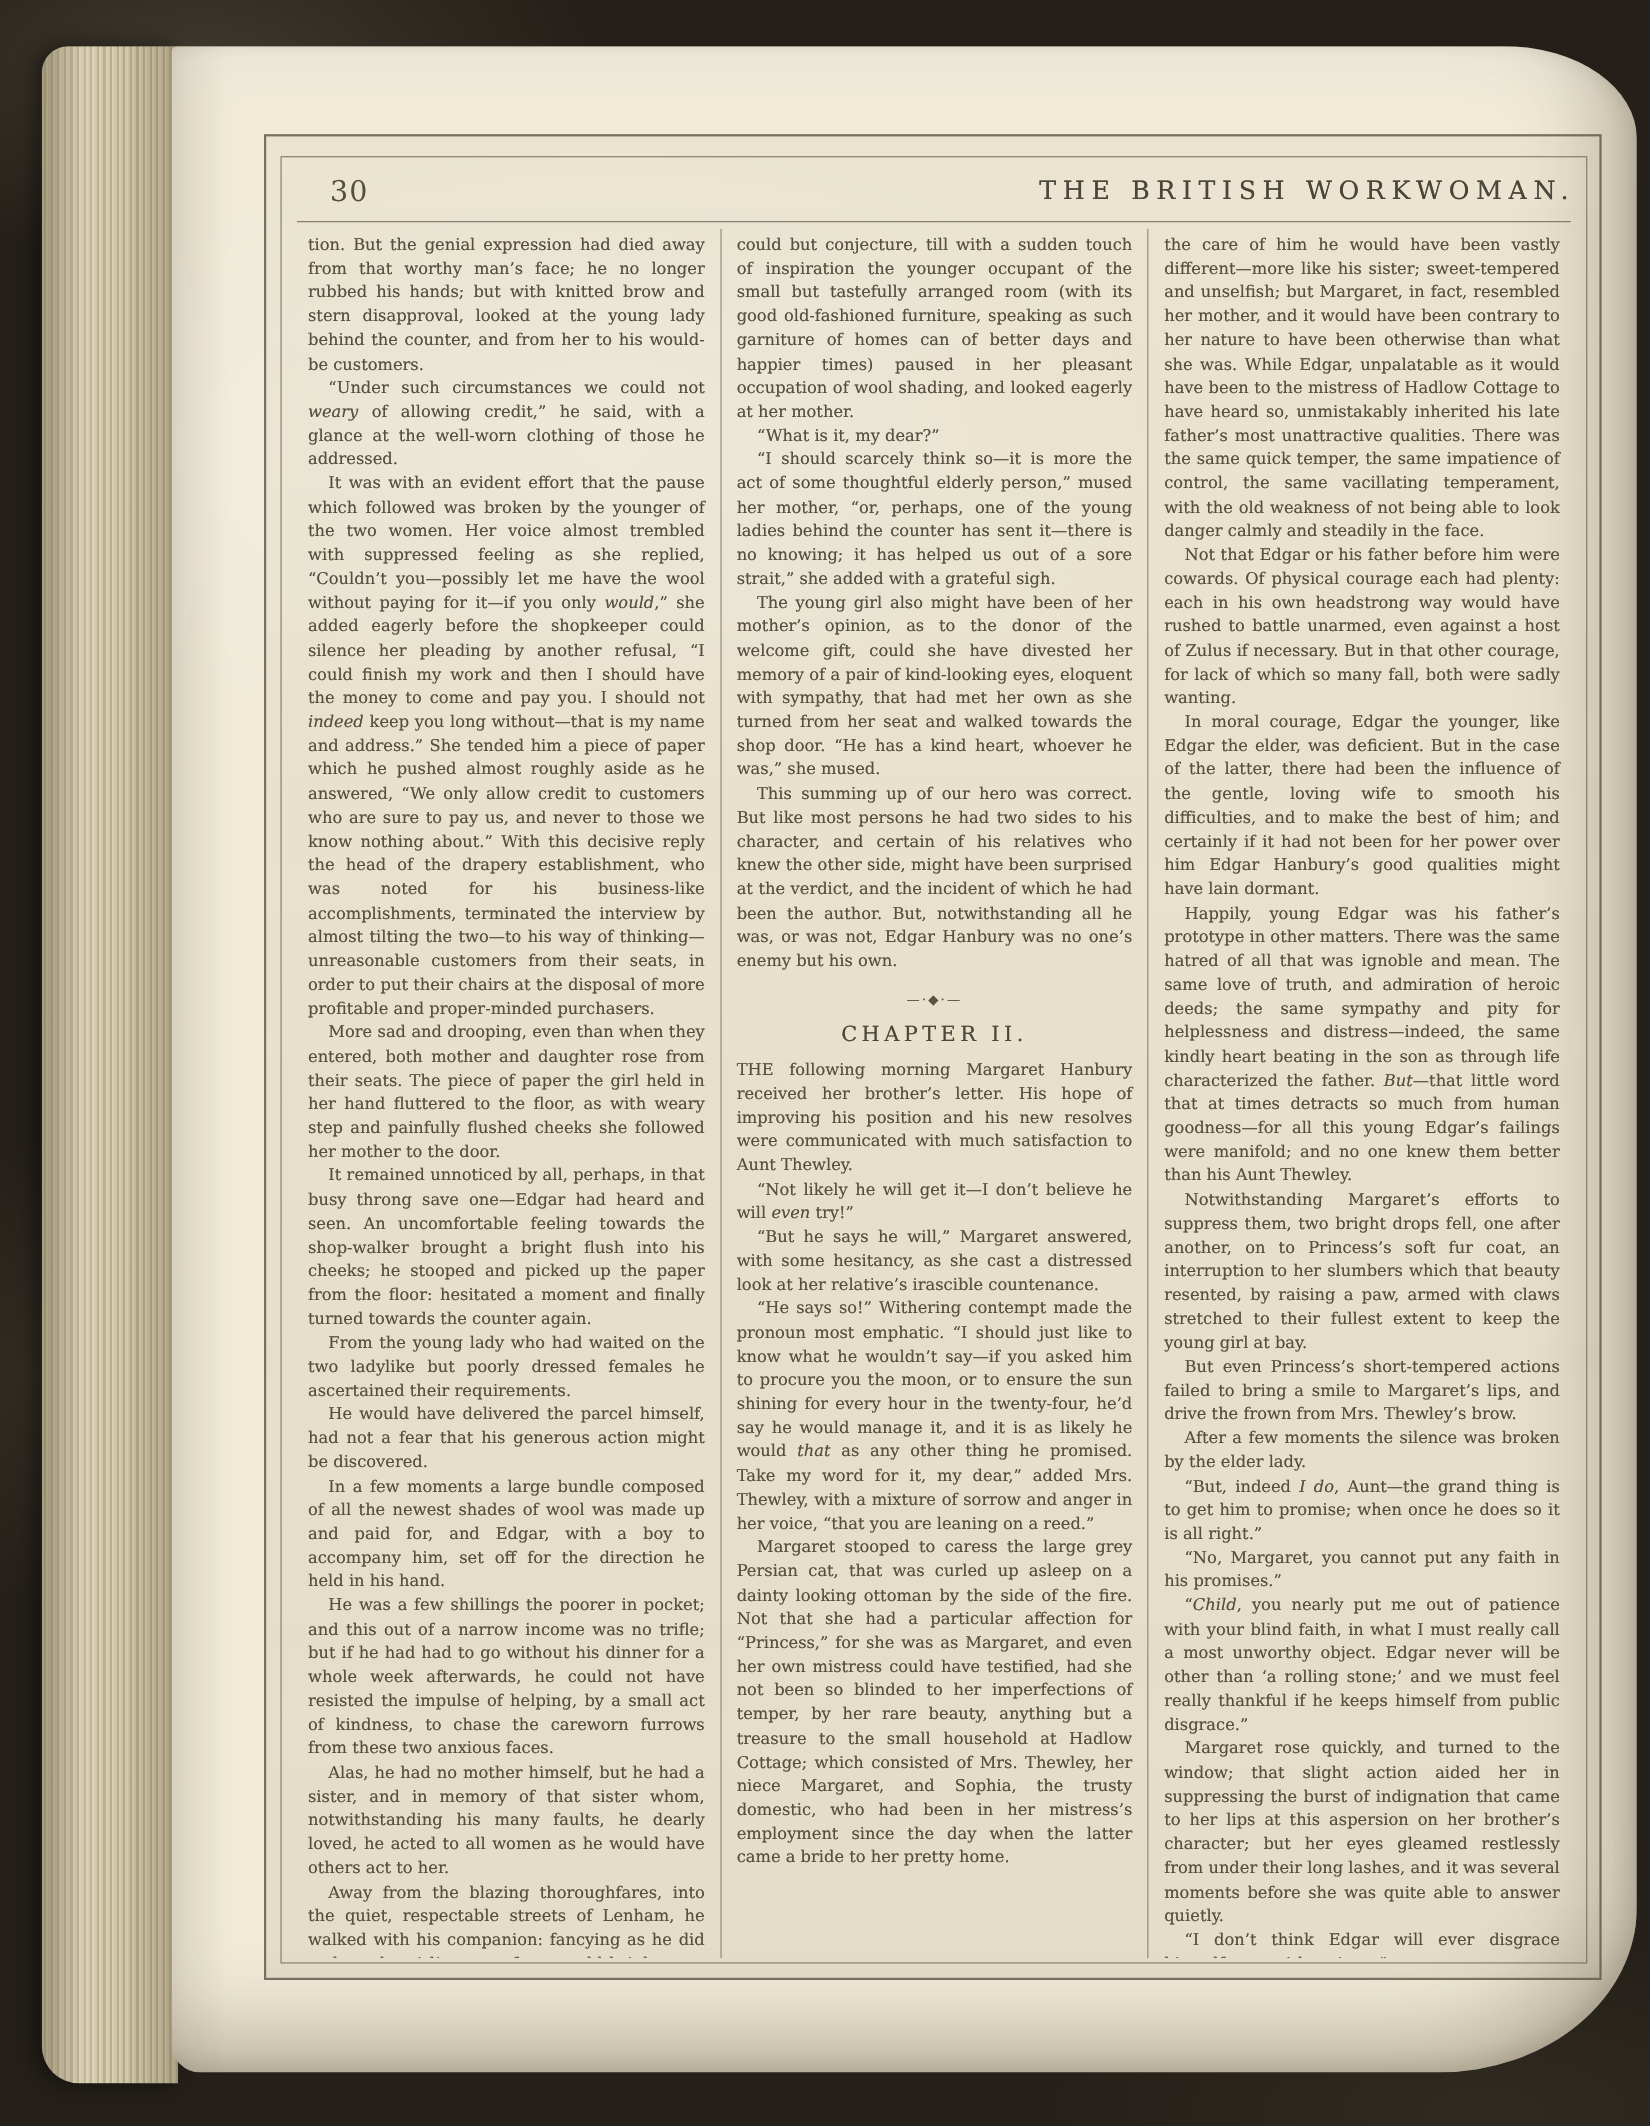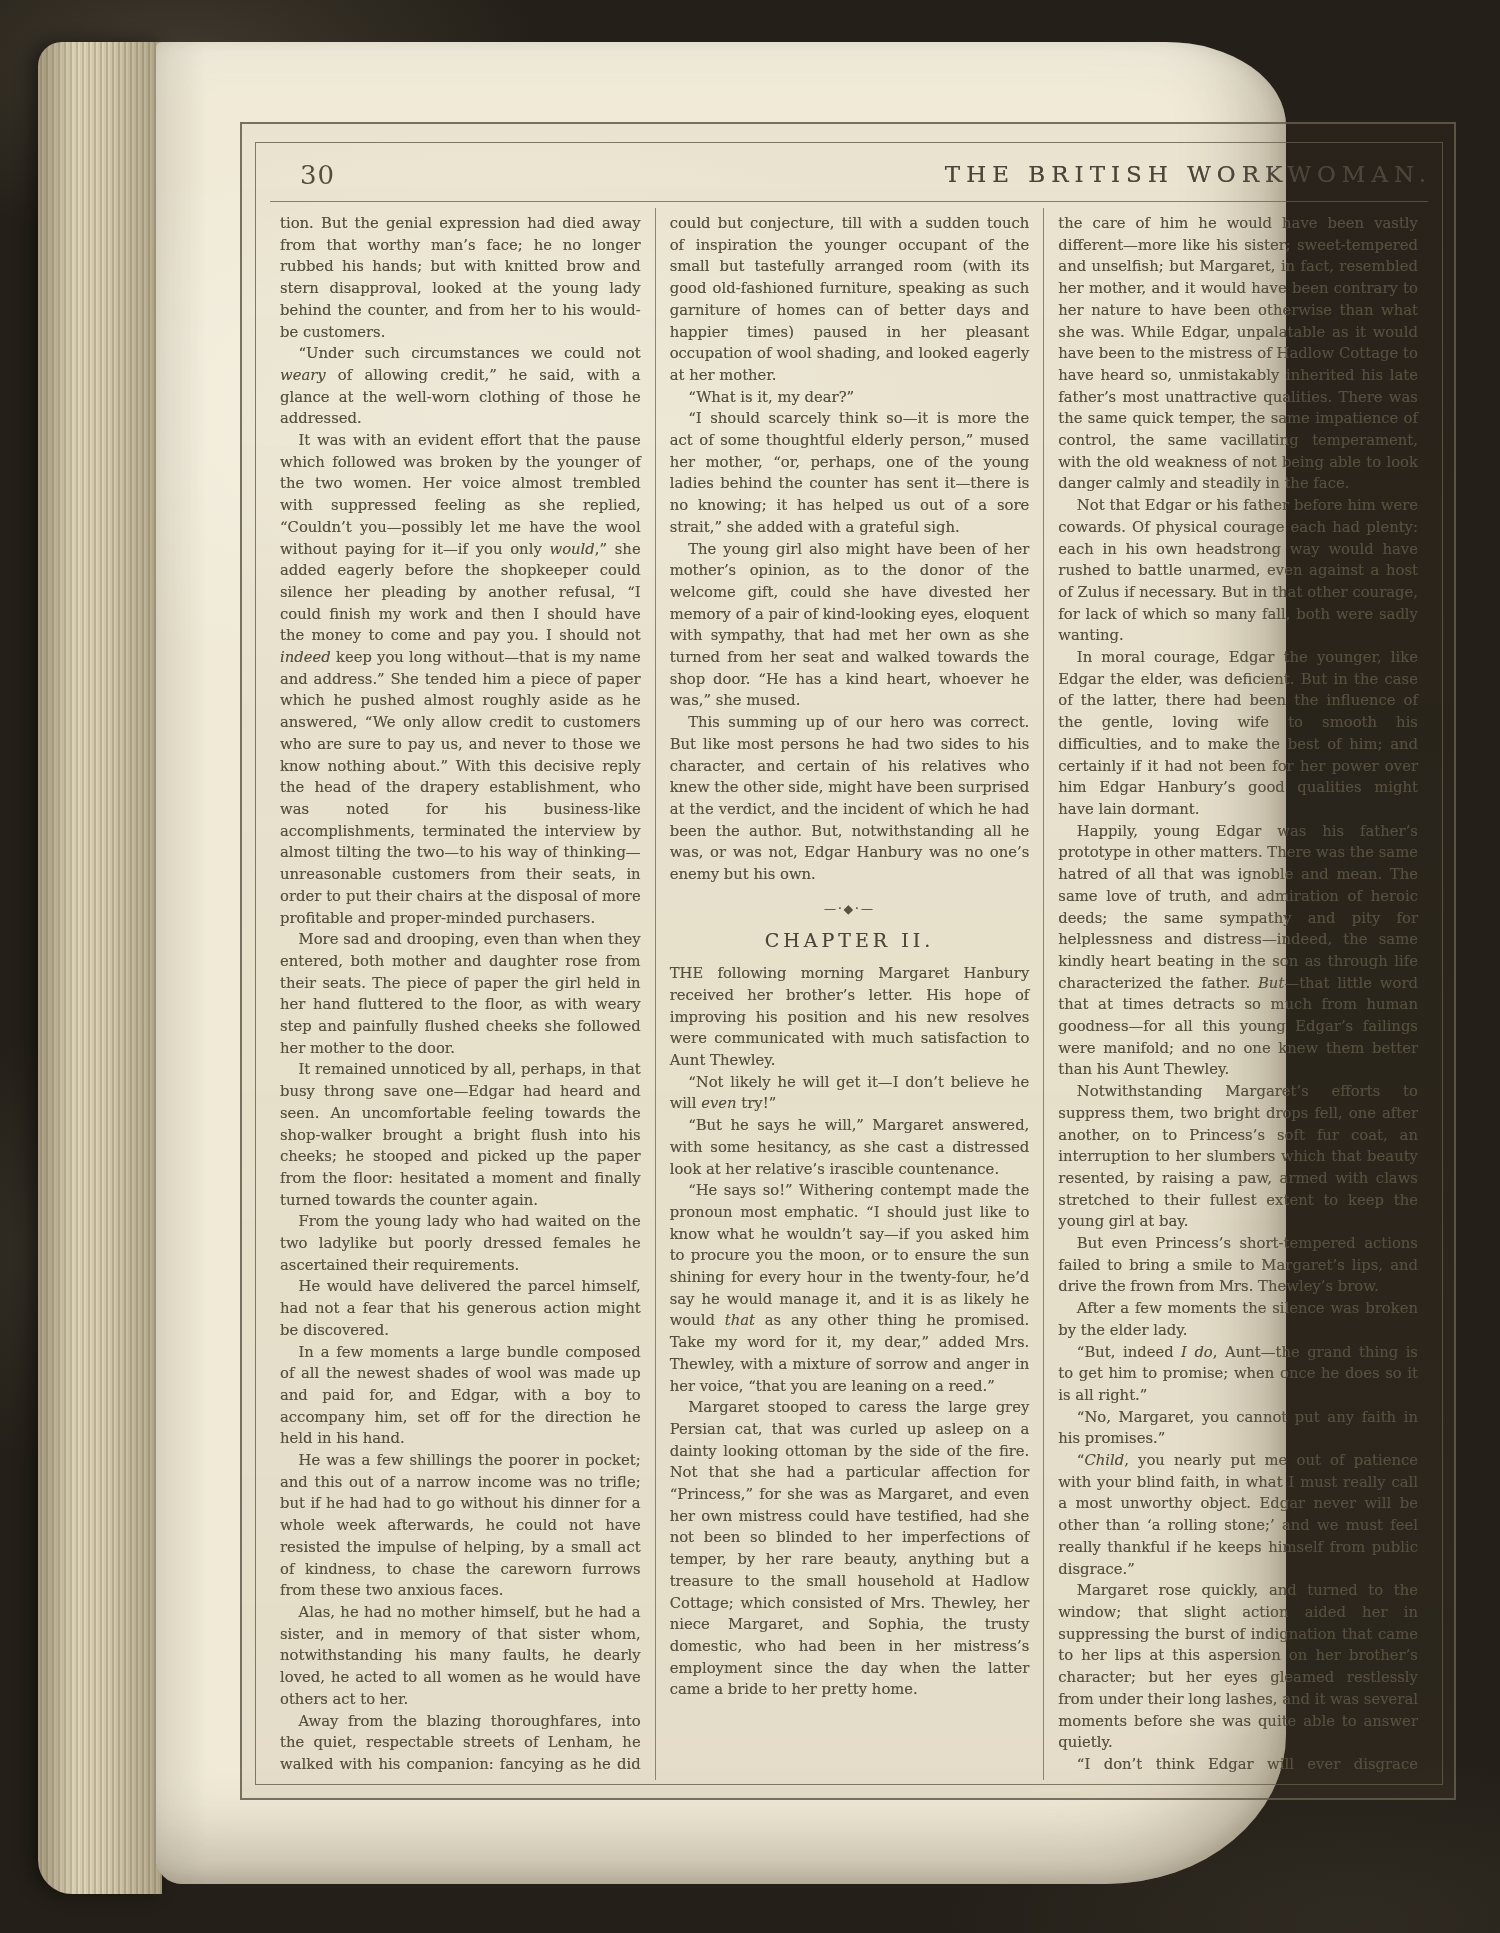--- a/index.html
+++ b/index.html
@@ -23,21 +23,21 @@
   }
   .fore-edge{
     position:absolute; left:38px; top:42px; width:124px; height:1852px;
     border-radius:24px 0 0 34px;
     background:
       linear-gradient(90deg, rgba(120,108,82,.45) 0 6%, rgba(255,255,240,.12) 30%, rgba(0,0,0,0) 55%, rgba(110,98,72,.35) 96%),
       repeating-linear-gradient(90deg, #cfc5a7 0 2px, #b7ac8e 2px 4px, #d9cfb2 4px 6px);
     box-shadow: -6px 0 18px rgba(0,0,0,.45);
   }
   .page{
-    position:absolute; left:156px; top:42px; width:1130px; height:1842px;
+    position:absolute; left:156px; top:42px; width:1332px; height:1842px;
     background:
       radial-gradient(900px 500px at 30% 20%, rgba(255,255,248,.30), rgba(0,0,0,0) 60%),
       linear-gradient(90deg, rgba(135,120,88,.16) 0 10px, rgba(0,0,0,0) 50px),
       var(--paper);
     border-radius: 6px 120px 180px 26px / 6px 84px 150px 26px;
     box-shadow:
       inset -30px -34px 75px rgba(72,60,38,.32),
       inset -6px -6px 18px rgba(72,60,38,.18),
       inset 14px 14px 45px rgba(255,255,248,.35);
   }
@@ -60,21 +60,21 @@
     text-align:right; padding-top:13px;
     font-size:23px; letter-spacing:6px; color:#4c463a;
     text-shadow:0 0 .4px rgba(76,70,58,.7);
   }
   .header-rule{
     border-top:1.5px solid rgba(100,92,76,.75);
     margin:5px 4px 0 4px;
   }
   .columns{
     display:flex; align-items:stretch;
-    height:1572px; margin-top:6px; overflow:hidden;
+    height:1572px; margin-top:6px; overflow:hidden;justify-content:space-between;
   }
   .column{
     width:33.333%; padding:4px 14px 0 14px; overflow:hidden;
     font-size:14.8px; line-height:21.7px; text-align:justify;
     color:var(--ink); text-shadow:0 0 .35px rgba(86,79,62,.55);
   }
   .column + .column{border-left:1px solid rgba(100,92,76,.7);}
   .block.p{text-indent:1.25em;}
   .block.p.noindent{text-indent:0;}
   .block.ornament{

